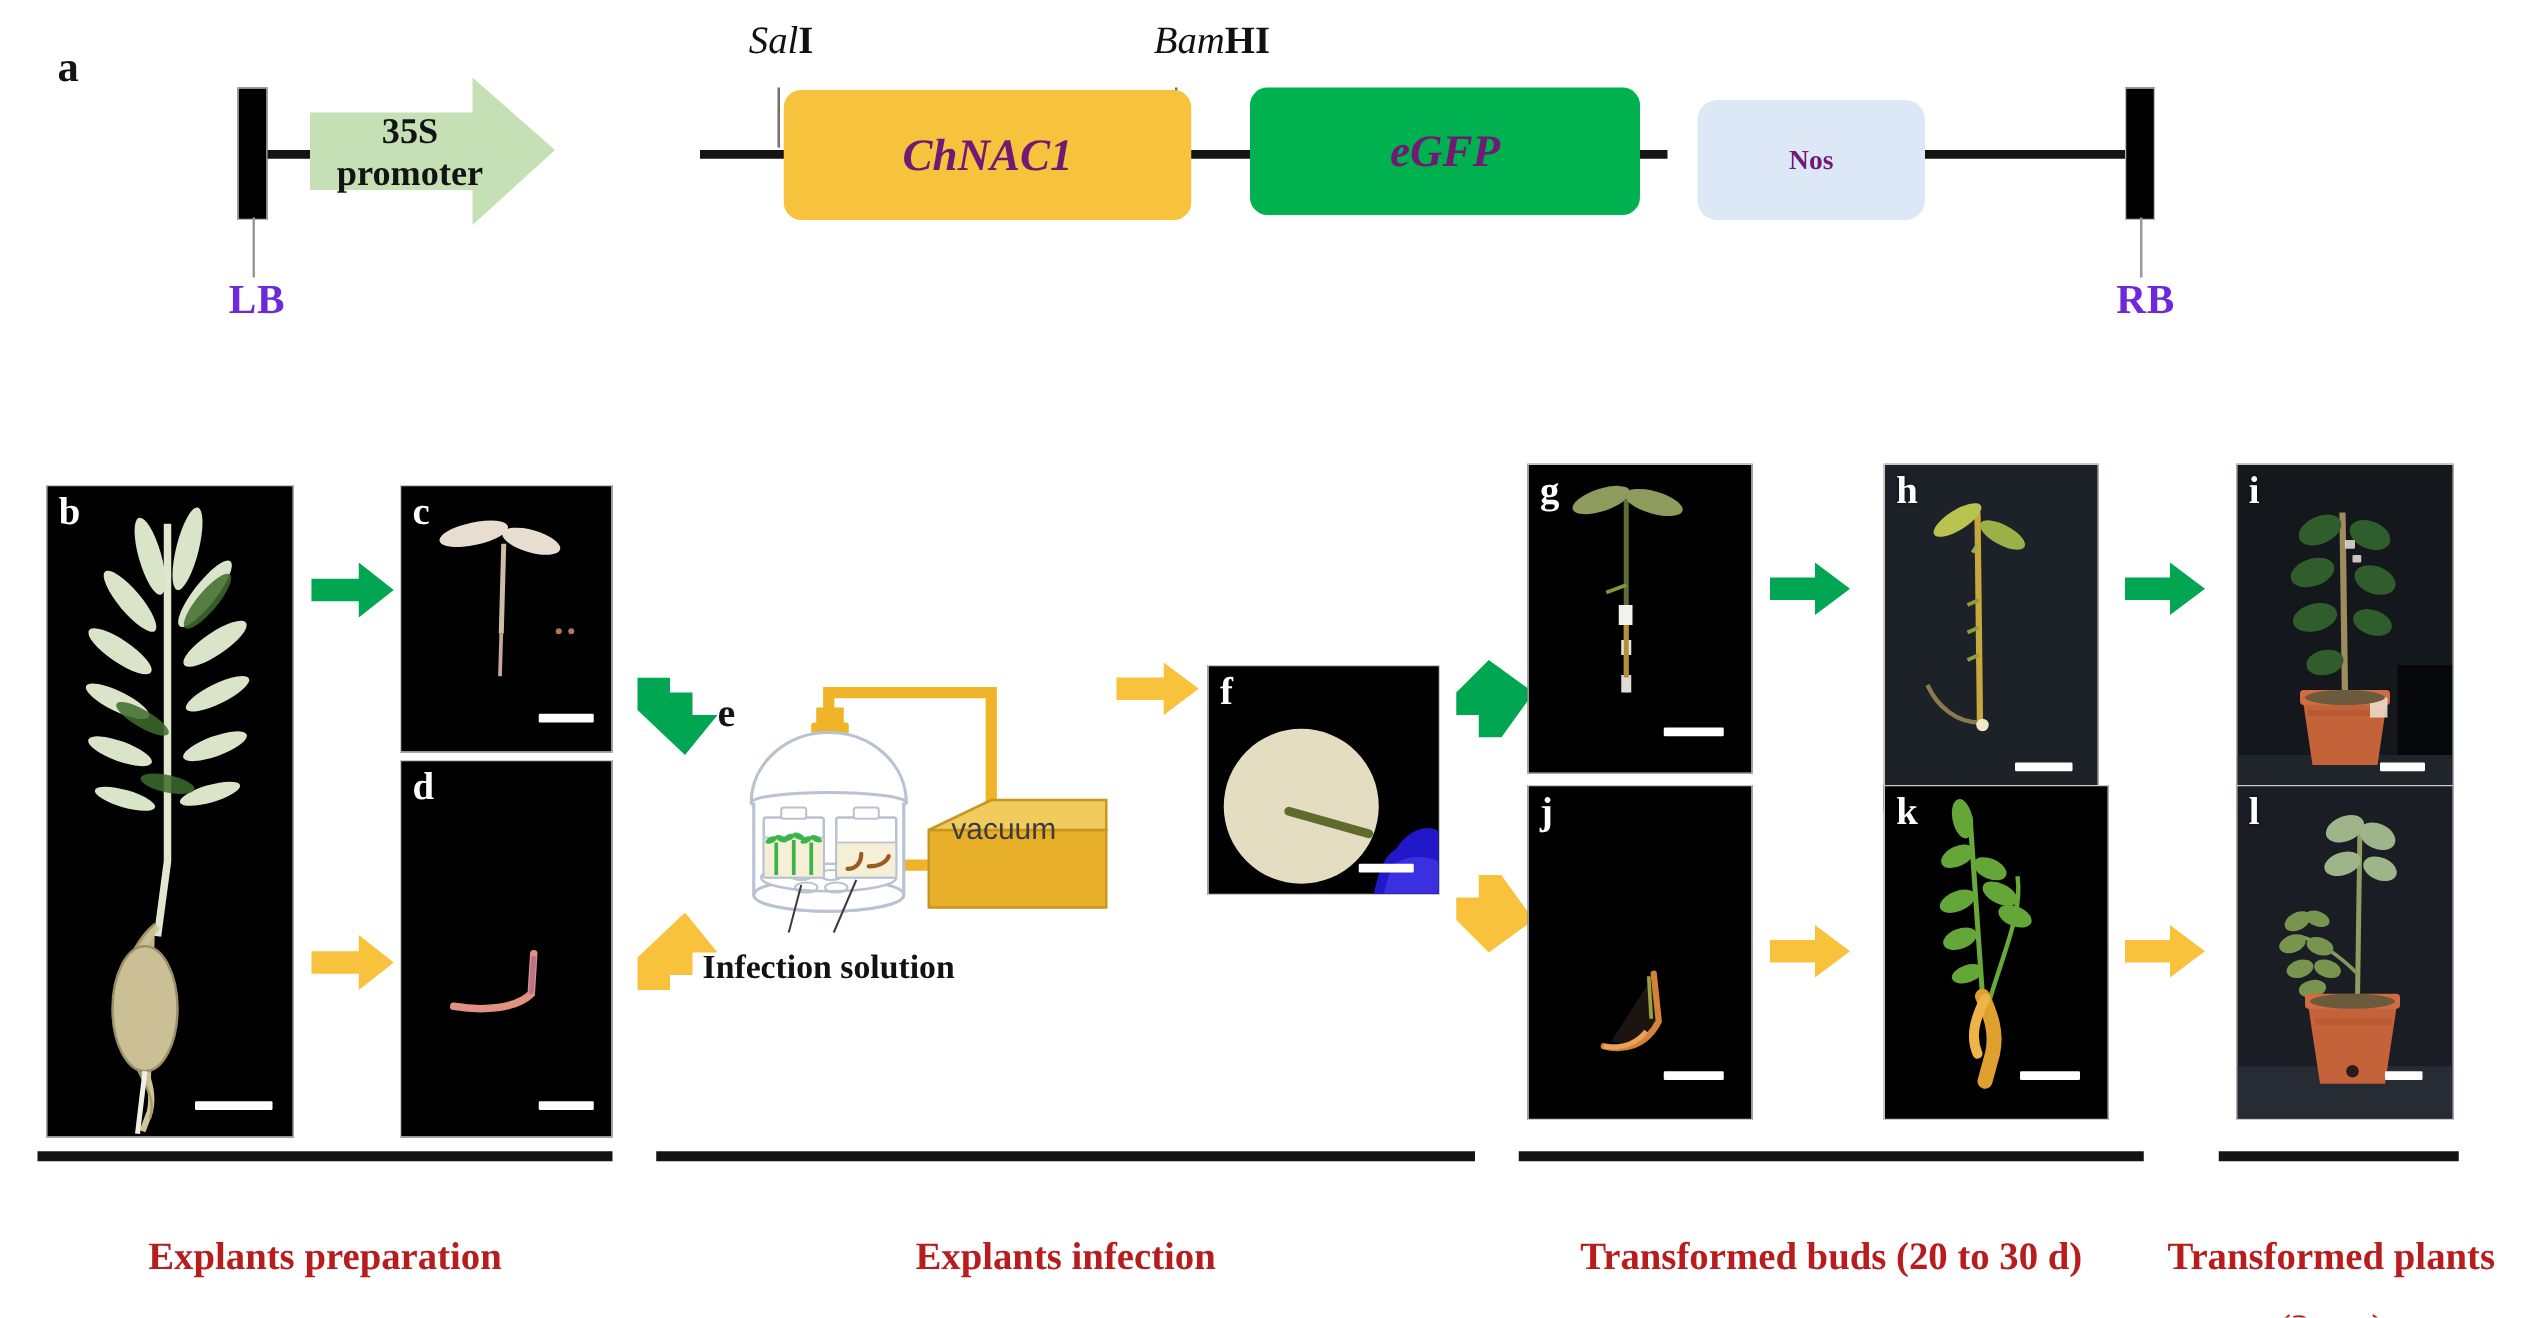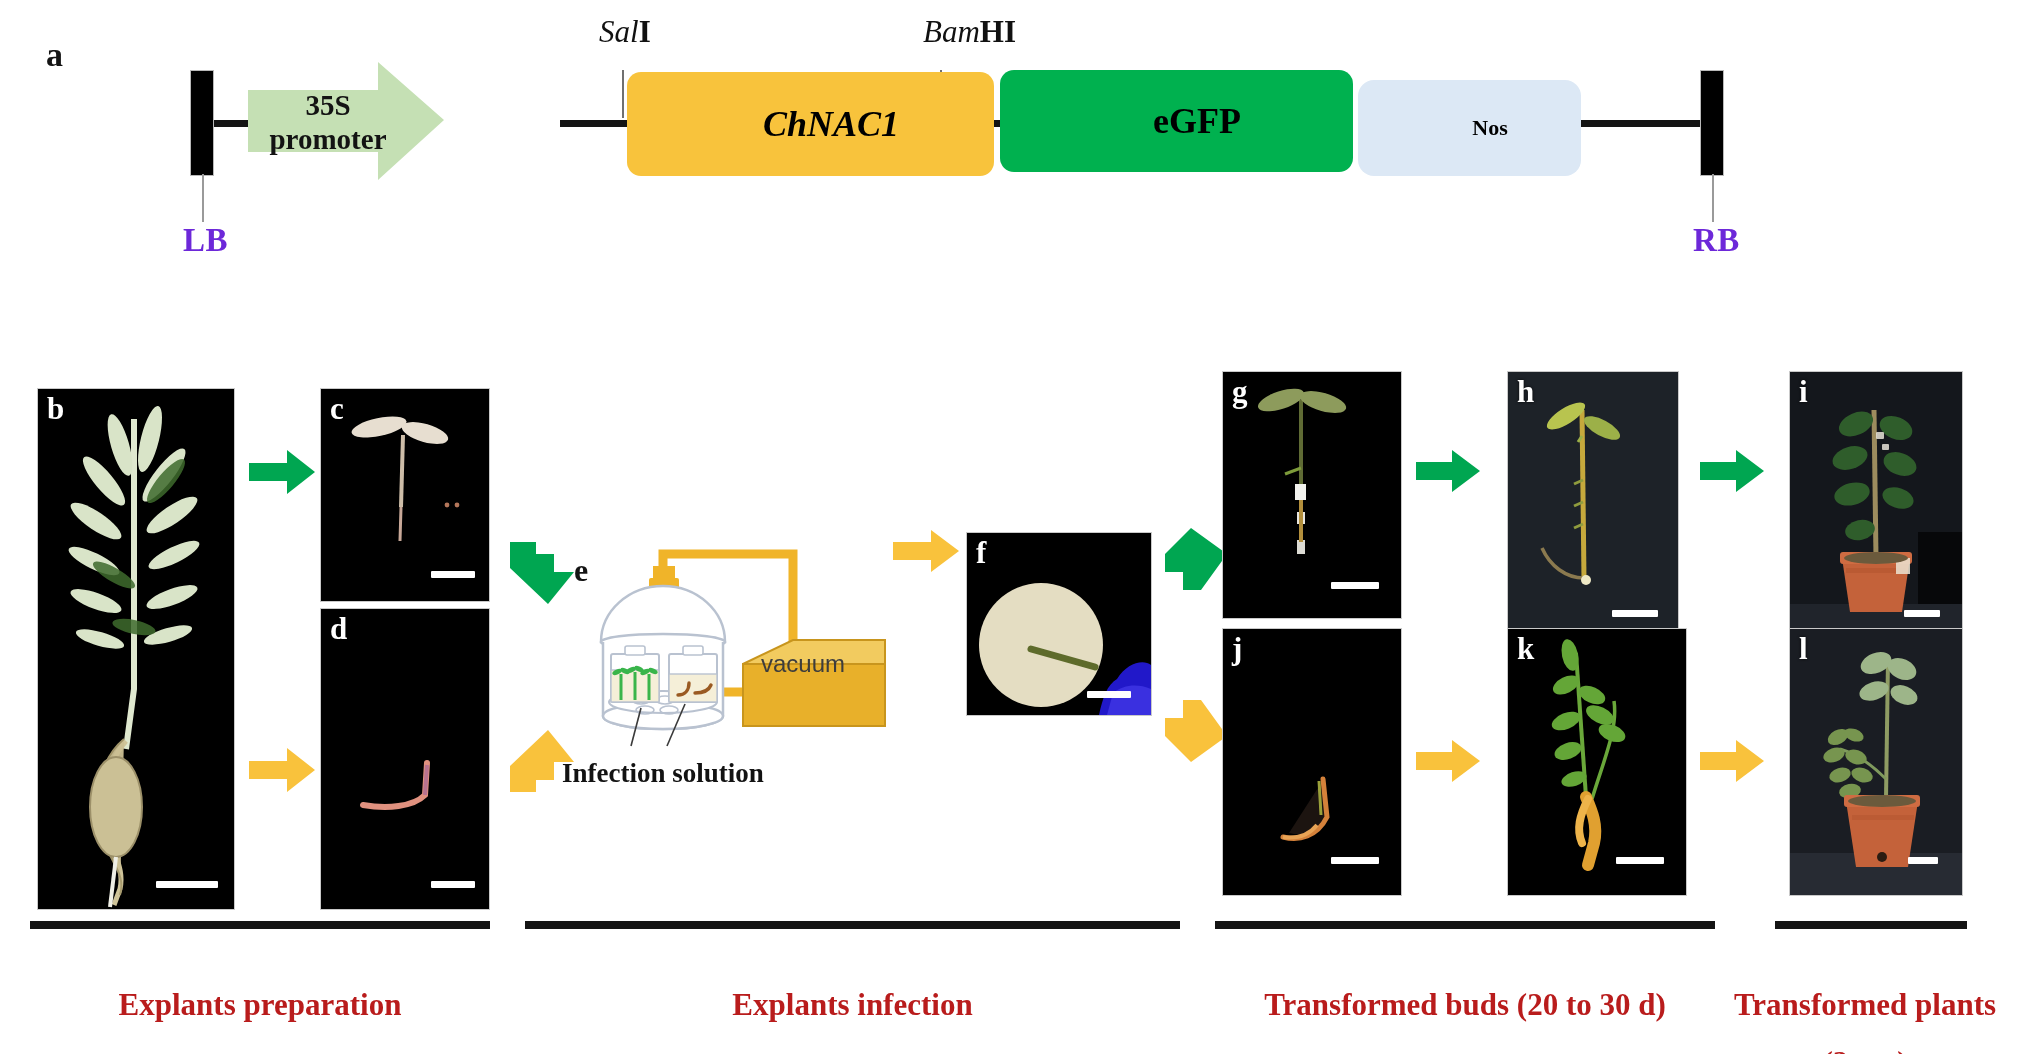--- a/index.html
+++ b/index.html
@@ -10,21 +10,21 @@
   .abs{position:absolute;}
   .fig-letter{position:absolute;font-size:34px;font-weight:bold;color:#141414;}
 
   
   .backbone{position:absolute;background:#141414;height:7px;}
   .border-bar{position:absolute;background:#000;width:22px;border:1px solid #b9b9b9;}
   .leader{position:absolute;background:#9a9a9a;width:2px;}
   .brd-label{position:absolute;font-size:33px;font-weight:bold;color:#6d28d9;letter-spacing:.5px;}
 
   .gene-box{position:absolute;display:flex;align-items:center;justify-content:center;
-            border-radius:14px;font-weight:bold;color:#000000;text-align:center;line-height:1.12;padding-left:41px;}
+            border-radius:14px;font-weight:bold;color:#701a75;text-align:center;line-height:1.12;}
   .promoter-arrow{position:absolute;}
   .promoter-label{position:absolute;display:flex;flex-direction:column;align-items:center;
                   justify-content:center;font-weight:bold;color:#131313;line-height:1.18;}
 
   .site-label{position:absolute;font-size:31px;color:#111;white-space:nowrap;}
   .site-label .ital{font-style:italic;font-weight:normal;}
   .site-label .rom{font-style:normal;font-weight:bold;}
   .site-tick{position:absolute;width:2px;background:#707070;}
 
   
@@ -83,21 +83,21 @@
   <div class="site-label" style="left:923px;top:14px;">
     <span class="ital">Bam</span><span class="rom">HI</span>
   </div>
 
   <div class="gene-box" style="left:627px;top:72px;width:326px;height:104px;background:#f8c33c;
        font-size:36px;font-style:italic;">
     <span>ChNAC1</span>
   </div>
 
   <div class="gene-box" style="left:1000px;top:70px;width:312px;height:102px;background:#00b14f;
-       font-size:36px;">
+       font-size:36px;font-style:italic;">
     <span>eGFP</span>
   </div>
 
   <div class="gene-box" style="left:1358px;top:80px;width:182px;height:96px;background:#dce8f5;
        font-size:22px;border-radius:16px;">
     <span>Nos</span>
   </div>
 
   <div class="photo" style="left:37px;top:388px;width:196px;height:520px;">
     <div class="plabel">b</div>

